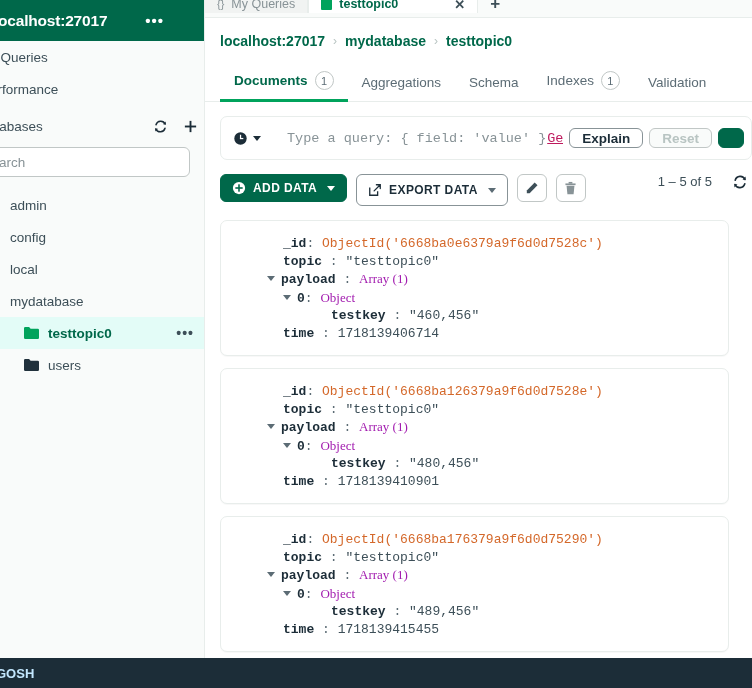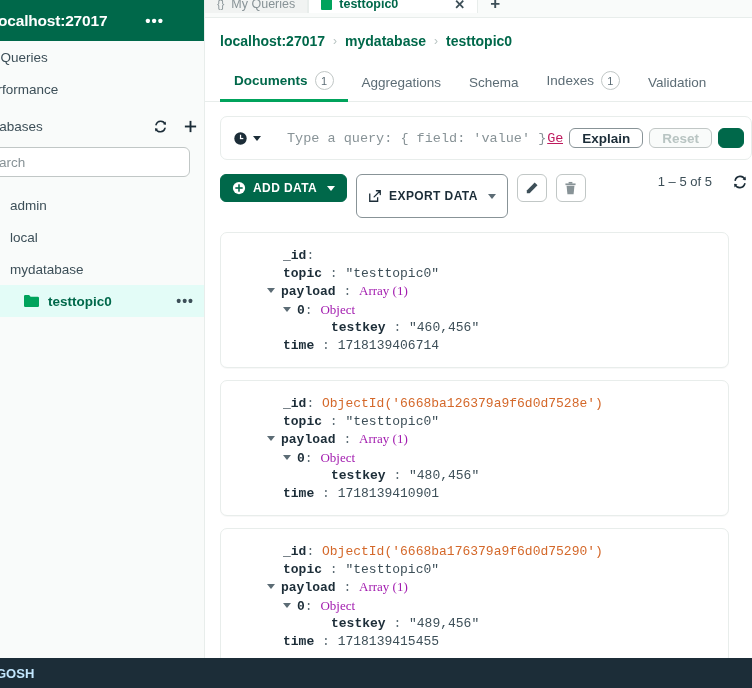--- a/index.html
+++ b/index.html
@@ -187,21 +187,21 @@
   .btn-add {
     background: #00684A; color: #ffffff;
     border: 1px solid #00684A; border-radius: 6px;
     height: 28px; display: flex; align-items: center; gap: 7px;
     padding: 0 11px; font-size: 12px; font-weight: bold;
     letter-spacing: 0.4px; cursor: pointer; white-space: nowrap;
   }
   .btn-export {
     background: #ffffff; color: #1C2D38;
     border: 1px solid #889397; border-radius: 6px;
-    height: 44px; display: flex; align-items: center; gap: 7px;
+    height: 32px; display: flex; align-items: center; gap: 7px;
     padding: 0 11px; font-size: 12px; font-weight: bold;
     letter-spacing: 0.4px; cursor: pointer; white-space: nowrap;
   }
   .caret-w { width: 0; height: 0; border-left: 4.5px solid transparent; border-right: 4.5px solid transparent; border-top: 5px solid #ffffff; margin-left: 3px; }
   .caret-k { width: 0; height: 0; border-left: 4.5px solid transparent; border-right: 4.5px solid transparent; border-top: 5px solid #5C6C75; margin-left: 3px; }
   .icon-btn {
     width: 30px; height: 28px;
     border: 1px solid #C1C7C6; border-radius: 6px;
     background: #ffffff; display: flex; align-items: center; justify-content: center;
     cursor: pointer; color: #5C6C75;
@@ -285,33 +285,44 @@
 
       <div class="search-wrap">
         <input class="search-input" type="text" placeholder="arch" style="">
       </div>
 
       <div class="tree">
         <div class="tree-row db">
           <span>admin</span>
         </div>
         <div class="tree-row db">
+          <span>config</span>
+        </div>
+        <div class="tree-row db">
           <span>local</span>
         </div>
         <div class="tree-row db">
           <span>mydatabase</span>
         </div>
         <div class="tree-row coll selected">
           <span class="folder">
             <svg width="15" height="12" viewBox="0 0 15 12">
               <path d="M0 1.2A1.2 1.2 0 0 1 1.2 0h3.9l1.5 1.7h7.2A1.2 1.2 0 0 1 15 2.9v7.9A1.2 1.2 0 0 1 13.8 12H1.2A1.2 1.2 0 0 1 0 10.8z" fill="#00A35C"></path>
             </svg>
           </span>
           <span>testtopic0</span>
           <span class="row-ellipsis">•••</span>
+        </div>
+        <div class="tree-row coll">
+          <span class="folder">
+            <svg width="15" height="12" viewBox="0 0 15 12">
+              <path d="M0 1.2A1.2 1.2 0 0 1 1.2 0h3.9l1.5 1.7h7.2A1.2 1.2 0 0 1 15 2.9v7.9A1.2 1.2 0 0 1 13.8 12H1.2A1.2 1.2 0 0 1 0 10.8z" fill="#21313C"></path>
+            </svg>
+          </span>
+          <span>users</span>
         </div>
       </div>
     </div>
 
     <div class="main">
 
       <div class="tabbar">
         <div class="wtab">
           <span class="tb-ic">{}</span>
           <span>My Queries</span>
@@ -413,20 +424,21 @@
           </svg>
         </span>
       </div>
 
       <div class="docs">
 
         <div class="doc">
           <div class="dline ind1">
             <span class="k">_id</span>
               <span class="colon">:&nbsp;</span>
+              <span class="v-oid">ObjectId('6668ba0e6379a9f6d0d7528c')</span>
           </div>
           <div class="dline ind2">
             <span class="k">topic</span>
               <span class="colon">&nbsp;:&nbsp;</span>
               <span class="v-str">"testtopic0"</span>
           </div>
           <div class="dline" style="padding-left:36px">
             <span class="arrow"></span>
               <span class="k">payload</span>
               <span class="colon">&nbsp;:&nbsp;</span>

